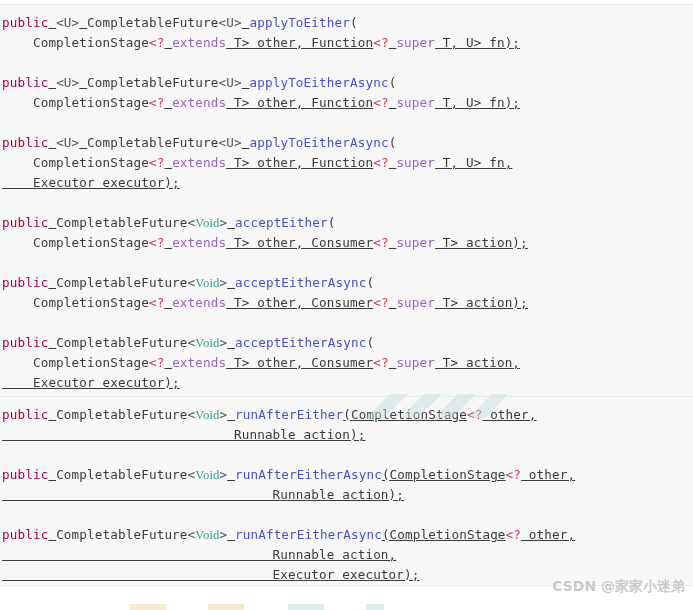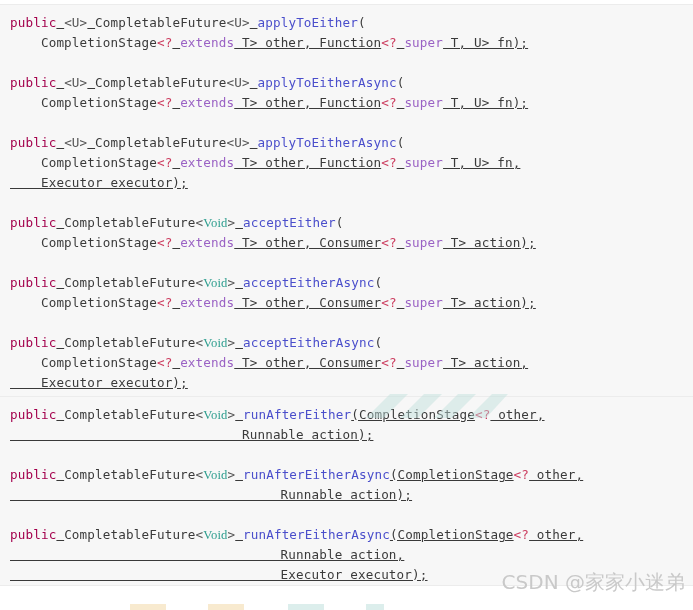--- a/index.html
+++ b/index.html
@@ -40,21 +40,21 @@
     padding: 8px 0 0 0;
     margin: 0;
   }
 
   .code-line {
     height: 20px;
     line-height: 20px;
     font-size: 12.6px;
     letter-spacing: 0.15px;
     white-space: pre;
-    padding-left: 10px;
+    padding-left: 2px;
     color: #3a3a3a;
   }
   .code-line.blank { height: 20px; }
 
   
   .tok-kw        { color: #a3004c; }   
   .tok-kw2       { color: #9a62c4; }   
   .tok-type      { color: #3a3a3a; }   
   .tok-generic   { color: #555555; }   
   .tok-void      { color: #2f9e8f; font-family: Liberation Serif, serif; }   
@@ -71,24 +71,25 @@
     width: 150px;
     height: 26px;
     pointer-events: none;
     opacity: 0.45;
   }
   .wm-text {
     position: absolute;
     right: 8px;
     bottom: 14px;
     font-family: "DejaVu Sans", "Liberation Sans", sans-serif;
-    font-size: 20px;
+    font-size: 14px;
     color: #c9c9c9;
     white-space: nowrap;
     pointer-events: none;
+    font-weight: bold;
   }
   .wm-chips {
     position: absolute;
     left: 130px;
     bottom: 0px;
     width: 420px;
     height: 6px;
     pointer-events: none;
   }
   .wm-chip {

